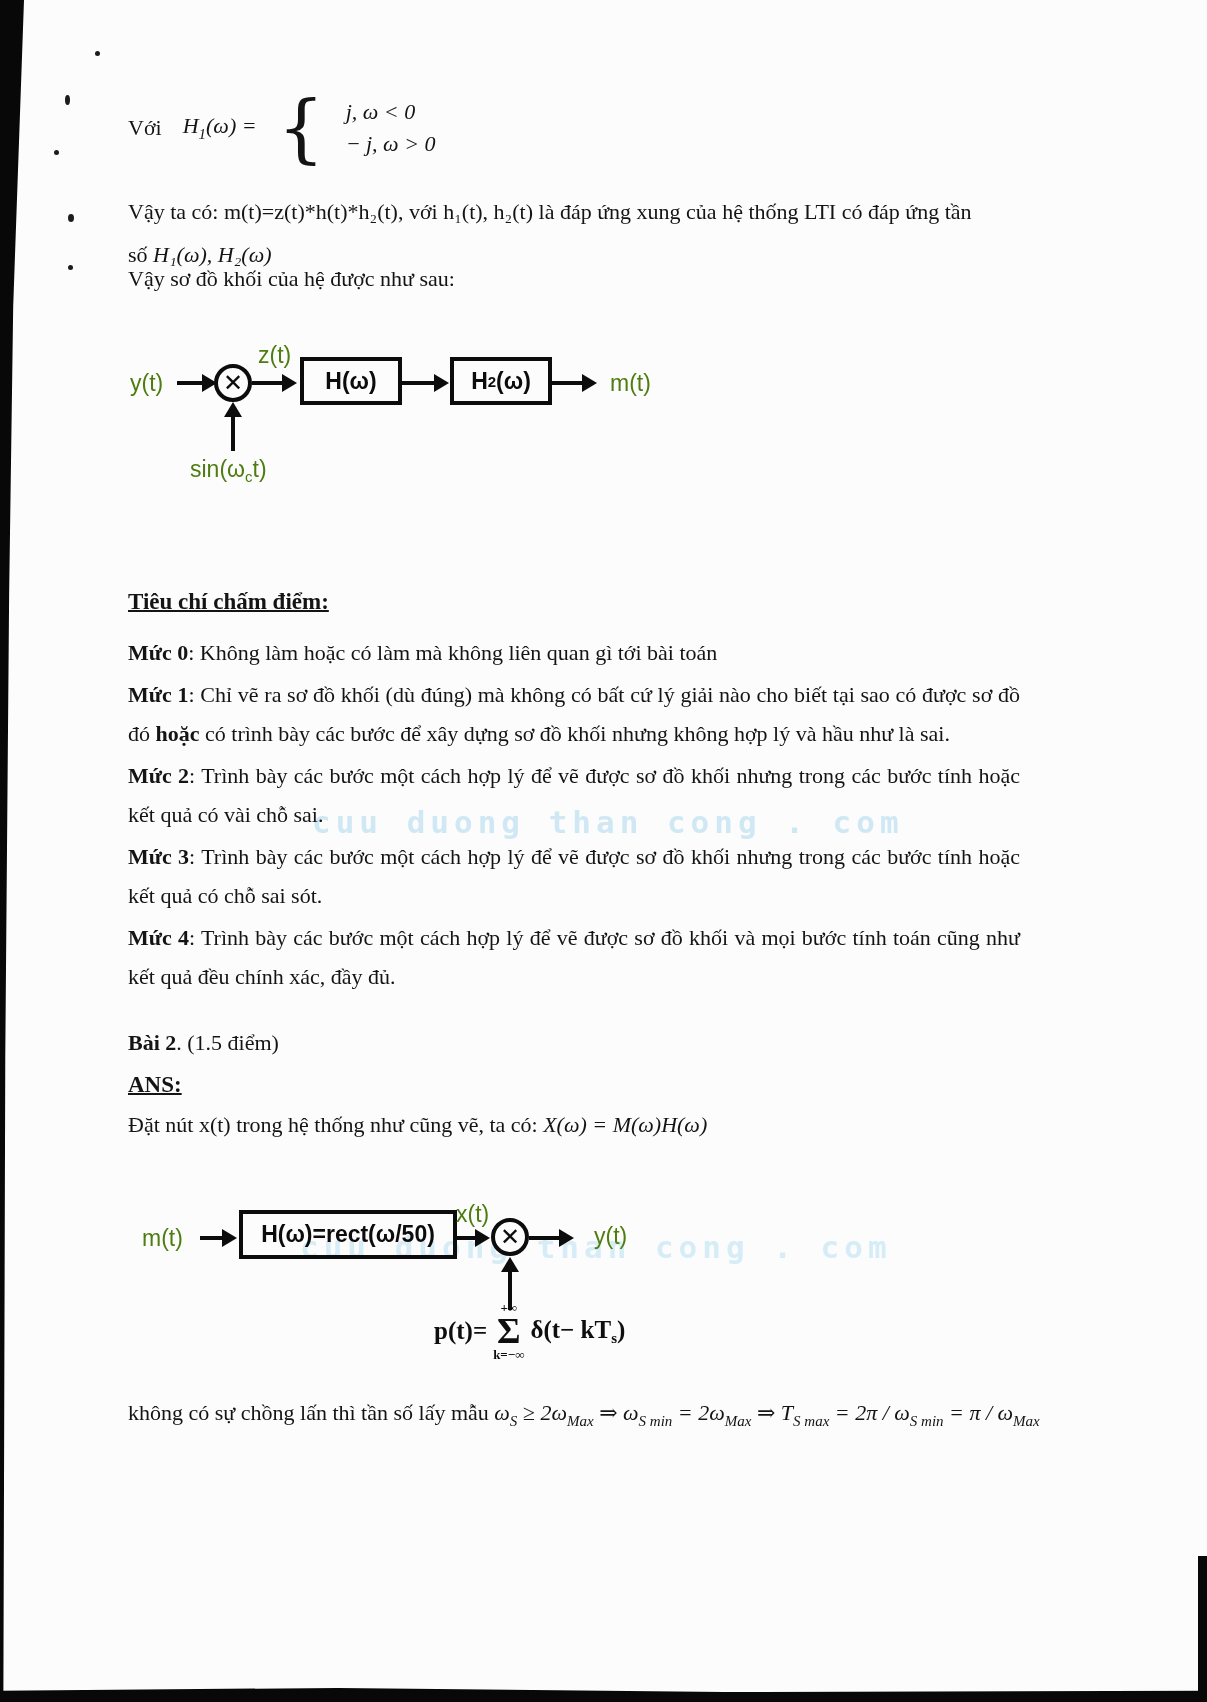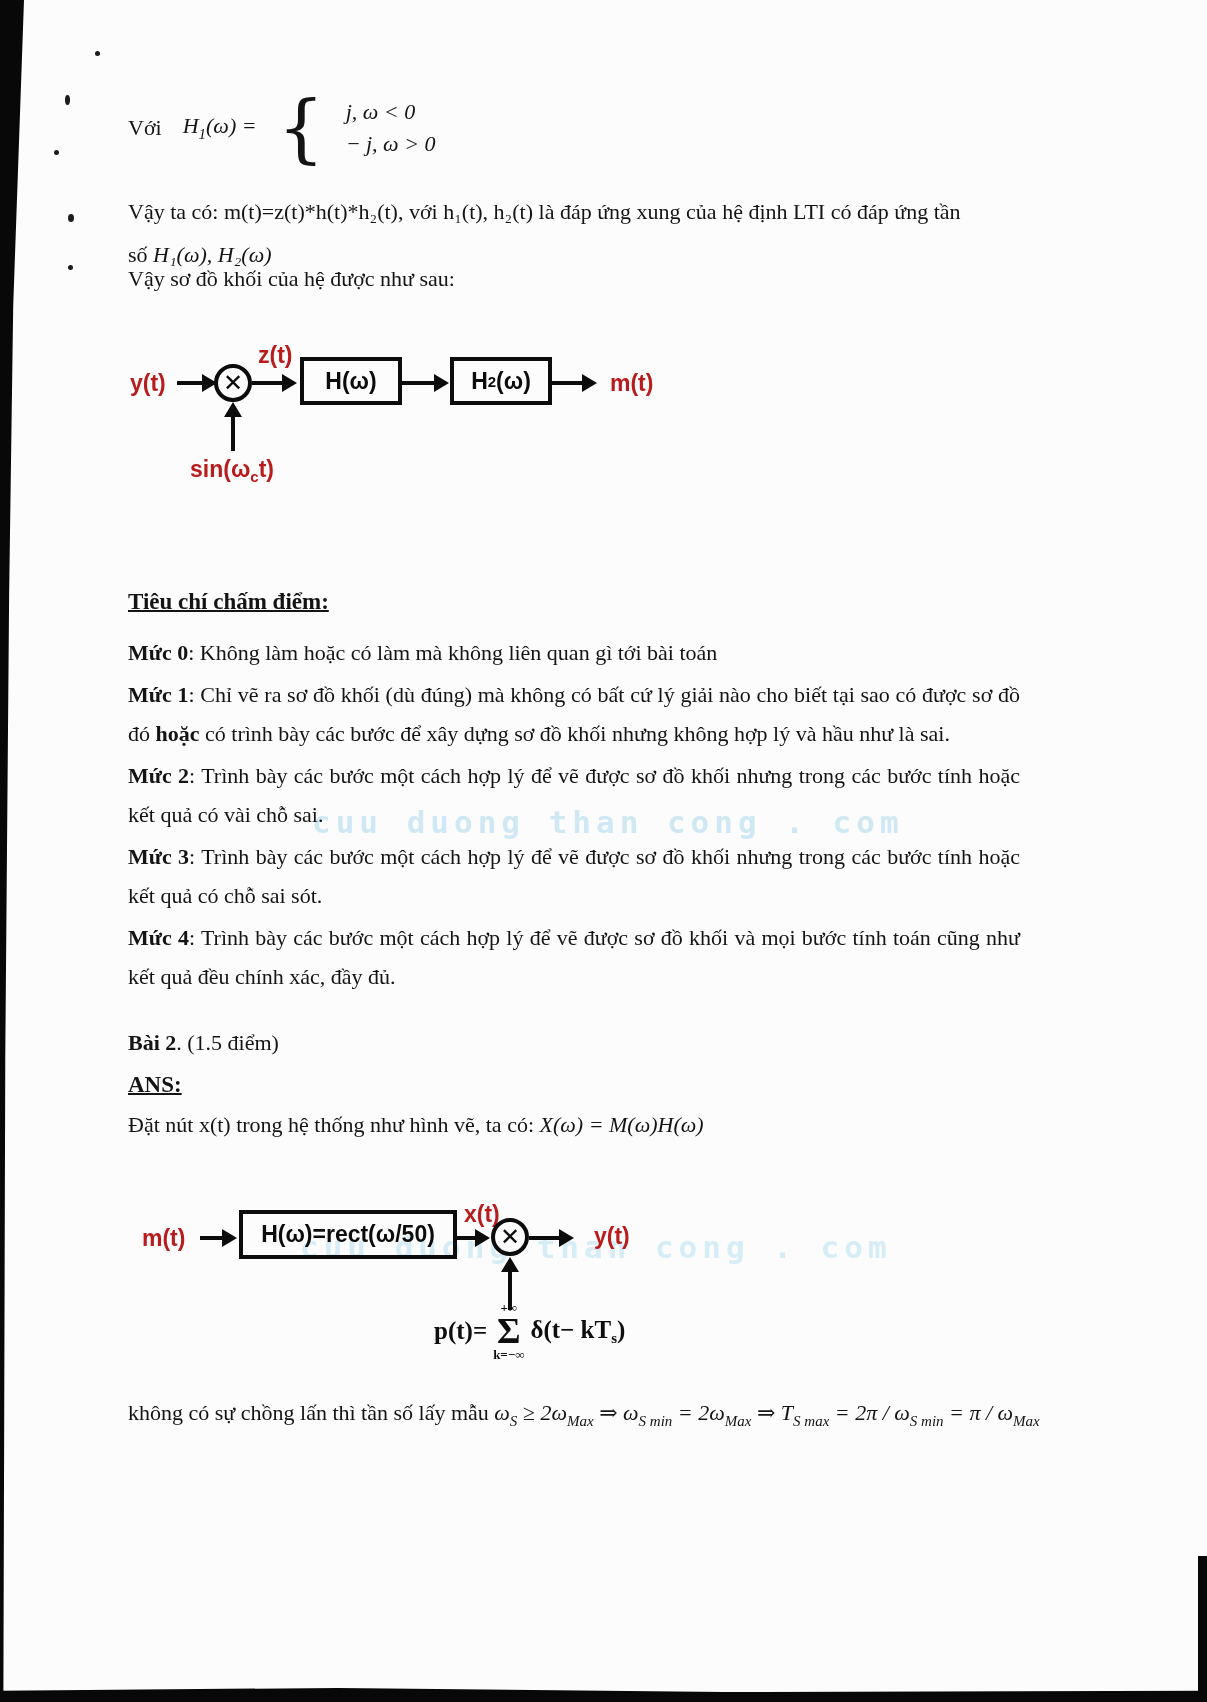--- a/index.html
+++ b/index.html
@@ -56,21 +56,21 @@
   .crit-label{white-space:nowrap;}
   .crit-heading{margin:0 0 12px 0;}
   
   .bai2{left:128px; top:1030px; font-size:22px;}
   .ans{left:128px; top:1072px;}
   .datnut{left:128px; top:1112px; font-size:22px; white-space:nowrap;}
   .sampling{left:128px; top:1390px; width:920px; font-size:22px; line-height:46px;}
   
   .diagram{position:absolute; z-index:1; font-family:"Liberation Sans","DejaVu Sans",sans-serif;}
   .dlabel{
-    position:absolute; font-size:23px; font-weight:700; color:#b91c1c; white-space:nowrap;
+    position:absolute; font-size:23px; font-weight:400; color:#4d7c0f; white-space:nowrap;
   }
   .dbox{
     position:absolute; border:4px solid #0c0c0c; background:transparent;
     display:flex; align-items:center; justify-content:center;
     font-size:23px; font-weight:600; color:#0c0c0c; box-sizing:border-box; white-space:nowrap;
   }
   .dcircle{
     position:absolute; width:38px; height:38px; border:4px solid #0c0c0c; border-radius:50%;
     box-sizing:border-box; display:flex; align-items:center; justify-content:center;
     font-size:24px; font-weight:900; color:#0c0c0c; background:#fcfcfc;
@@ -116,21 +116,21 @@
       <span class="mi">H</span><span class="msub">1</span><span class="mi">(ω) =</span>
     </span>
     <span class="brace">{</span>
     <span class="cases">
       <span class="mi">j, ω &lt; 0</span>
       <span class="mi">− j, ω &gt; 0</span>
     </span>
   </div>
 
   <div class="block para1">
-    <div class="nowrap">Vậy ta có: m(t)=z(t)*h(t)*h₂(t), với h₁(t), h₂(t) là đáp ứng xung của hệ định LTI có đáp ứng tần</div>
+    <div class="nowrap">Vậy ta có: m(t)=z(t)*h(t)*h₂(t), với h₁(t), h₂(t) là đáp ứng xung của hệ thống LTI có đáp ứng tần</div>
     <div>
       <span>số </span><span class="mi">H₁(ω), H₂(ω)</span>
     </div>
   </div>
 
   <div class="block para2">Vậy sơ đồ khối của hệ được như sau:</div>
 
   <div class="diagram" style="left:130px; top:342px; width:545px; height:150px;">
     <div class="dlabel" style="left:0px; top:28px;">y(t)</div>
     <div class="hline" style="left:47px; top:39px; width:30px;"></div>
@@ -175,31 +175,31 @@
       </div>
   </div>
 
   <div class="block bai2">
     <b>Bài 2</b><span>. (1.5 điểm)</span>
   </div>
   <div class="block ans">
     <b class="heading-u">ANS:</b>
   </div>
   <div class="block datnut">
-    <span>Đặt nút x(t) trong hệ thống như hình vẽ, ta có: </span><span class="mi">X(ω) = M(ω)H(ω)</span>
+    <span>Đặt nút x(t) trong hệ thống như cũng vẽ, ta có: </span><span class="mi">X(ω) = M(ω)H(ω)</span>
   </div>
 
   <div class="diagram" style="left:142px; top:1205px; width:580px; height:175px;">
     <div class="dlabel" style="left:0px; top:20px;">m(t)</div>
     <div class="hline" style="left:58px; top:31px; width:26px;"></div>
     <div class="head-r" style="left:80px; top:24px;"></div>
     <div class="dbox" style="left:97px; top:5px; width:218px; height:49px;">H(ω)=rect(ω/50)</div>
     <div class="hline" style="left:315px; top:31px; width:22px;"></div>
     <div class="head-r" style="left:333px; top:24px;"></div>
-    <div class="dlabel" style="left:322px; top:-4px;">x(t)</div>
+    <div class="dlabel" style="left:314px; top:-4px;">x(t)</div>
     <div class="dcircle" style="left:349px; top:13px;">
         <span>✕</span>
       </div>
     <div class="hline" style="left:387px; top:31px; width:34px;"></div>
     <div class="head-r" style="left:417px; top:24px;"></div>
     <div class="dlabel" style="left:452px; top:18px;">y(t)</div>
     <div class="head-u" style="left:359px; top:52px;"></div>
     <div class="vline" style="left:366px; top:65px; height:40px;"></div>
     <div class="pulse" style="left:292px; top:96px;">
       <span class="lead">p(t)=</span>

